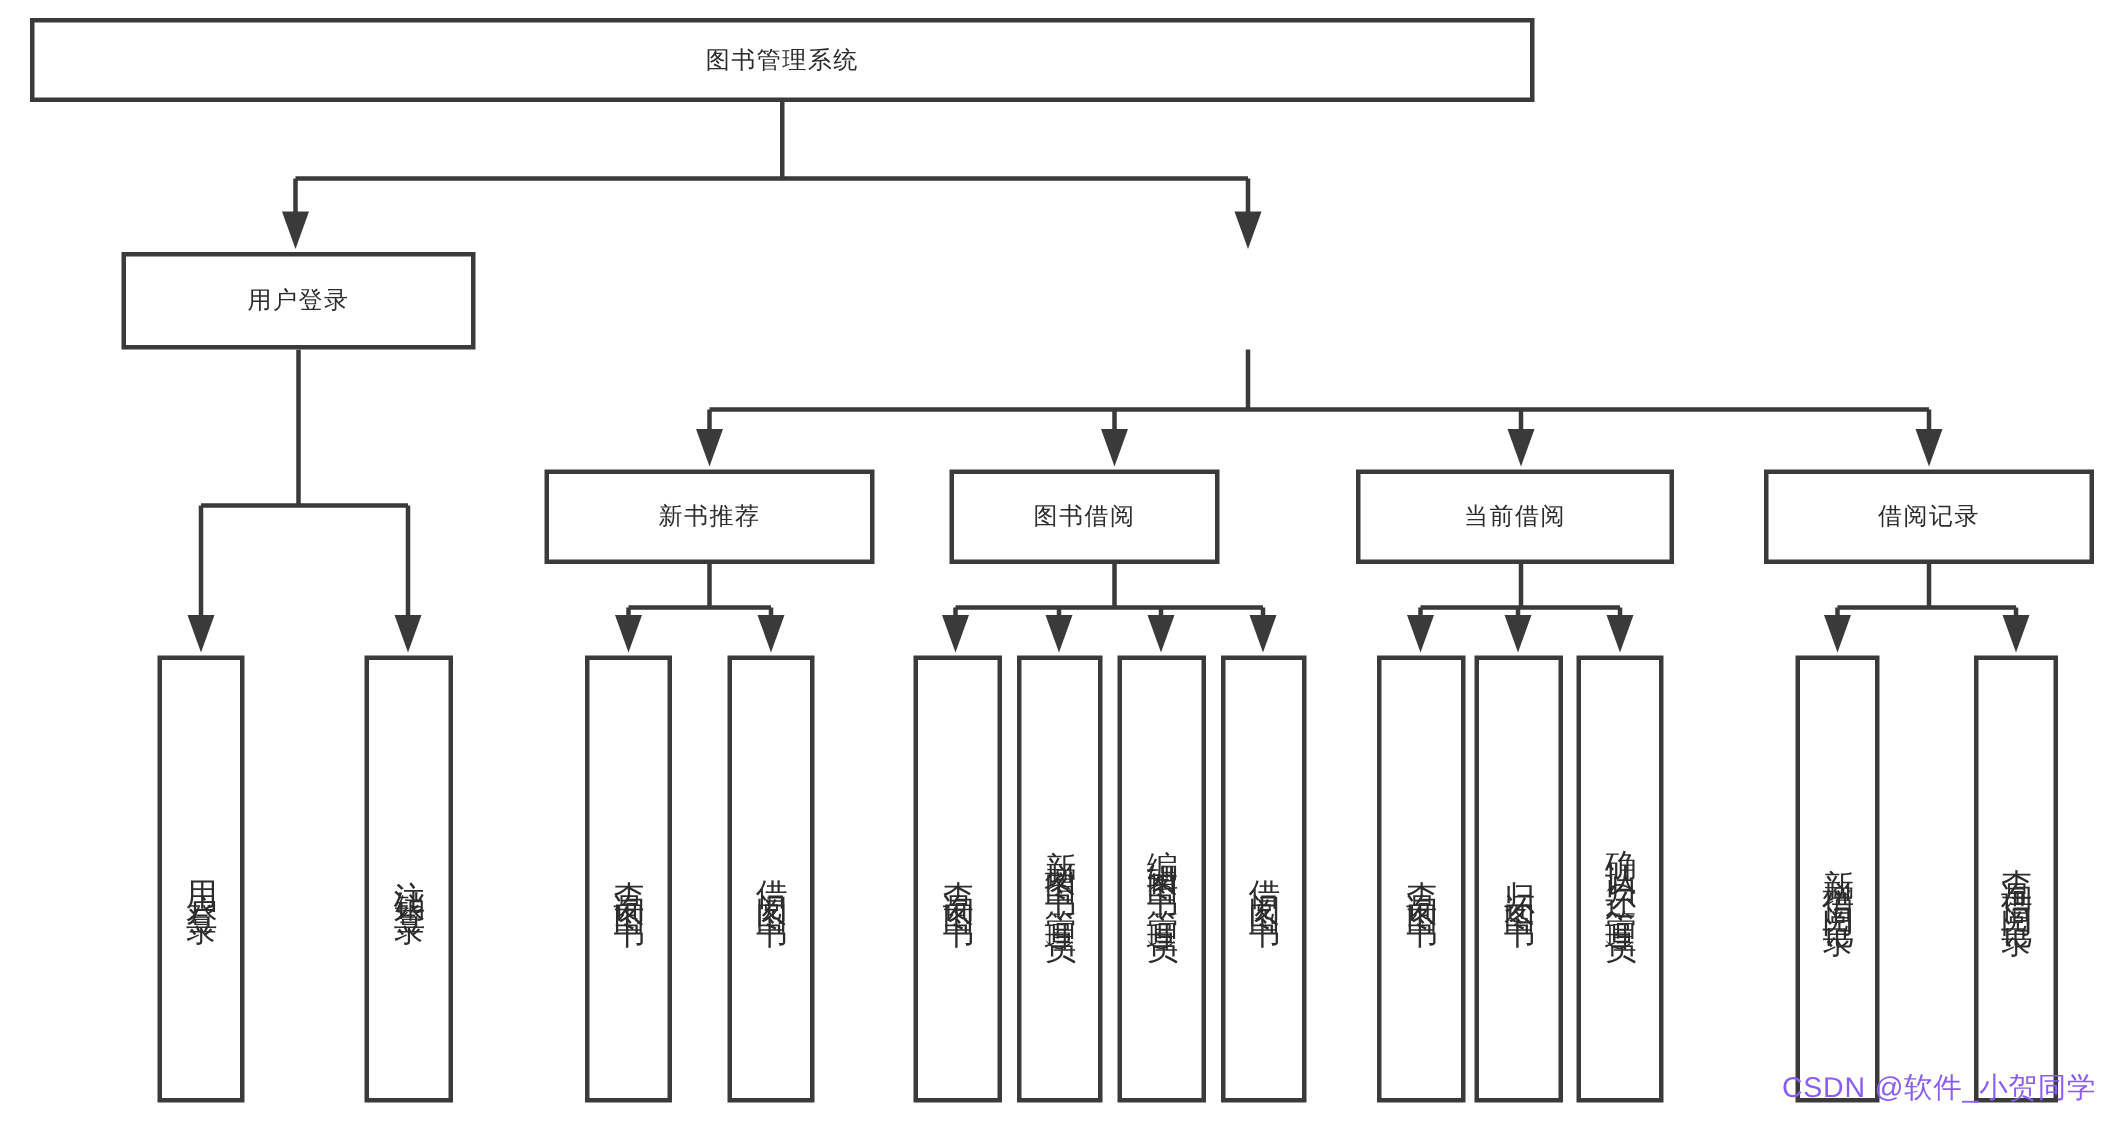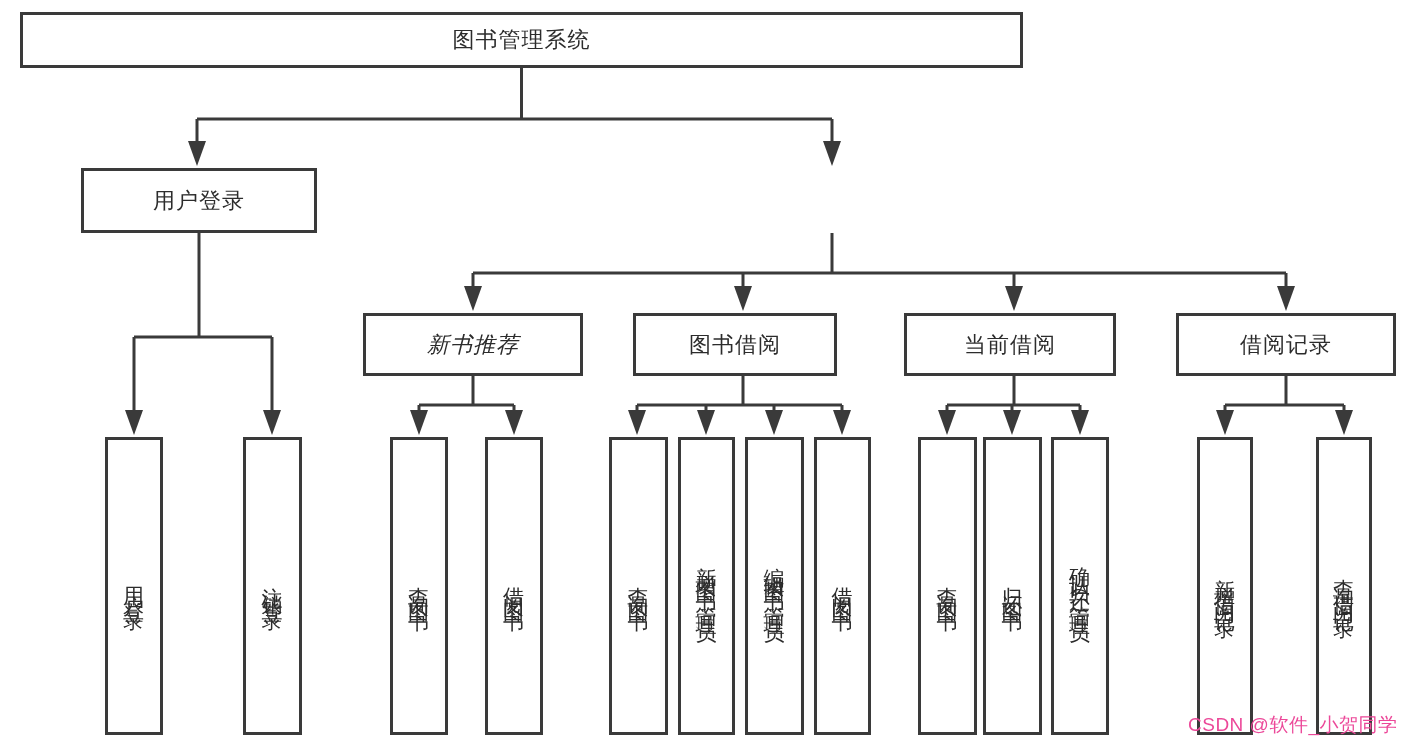--- a/index.html
+++ b/index.html
@@ -21,40 +21,40 @@
   .node {
     position: absolute;
     box-sizing: border-box;
     border: 3px solid #3a3a3a;
     background: #ffffff;
     display: flex;
     align-items: center;
     justify-content: center;
   }
   .hnode {
-    font-size: 22px;
+    font-size: 16px;
     letter-spacing: 1px;
     white-space: nowrap;
   }
   .vnode .vtext {
     writing-mode: vertical-rl;
     text-orientation: mixed;
     font-size: 21px;
     letter-spacing: 8px;
     line-height: 1;
     white-space: nowrap;
   }
   
   #box-root        { left: 20px;   top: 12px;  width: 1003px; height: 56px; }
   
   #box-user-login  { left: 81px;   top: 168px; width: 236px;  height: 65px; }
   #box-book-mgmt   { left: 714px;  top: 168px; width: 236px;  height: 65px; }
   
-  #box-new-book    { left: 363px;  top: 313px; width: 220px;  height: 63px; font-style: italic; }
-  #box-borrow      { left: 633px;  top: 313px; width: 204px;  height: 63px; }
+  #box-new-book    { left: 363px;  top: 313px; width: 220px;  height: 63px; }
+  #box-borrow      { left: 633px;  top: 313px; width: 180px;  height: 63px; }
   #box-current     { left: 904px;  top: 313px; width: 212px;  height: 63px; }
   #box-record      { left: 1176px; top: 313px; width: 220px;  height: 63px; }
   
   .vnode { top: 437px; height: 298px; }
   #box-ul-login    { left: 105px;  width: 58px; }
   #box-ul-logout   { left: 243px;  width: 59px; }
   #box-nb-query    { left: 390px;  width: 58px; }
   #box-nb-borrow   { left: 485px;  width: 58px; }
   #box-bb-query    { left: 609px;  width: 59px; }
   #box-bb-add      { left: 678px;  width: 57px; }
@@ -63,21 +63,21 @@
   #box-cb-query    { left: 918px;  width: 59px; }
   #box-cb-return   { left: 983px;  width: 59px; }
   #box-cb-confirm  { left: 1051px; width: 58px; }
   #box-br-add      { left: 1197px; width: 56px; }
   #box-br-query    { left: 1316px; width: 56px; }
   #watermark {
     position: absolute;
     left: 1188px;
     top: 712px;
     font-size: 19px;
-    color: #ec4899;
+    color: #8b5cf6;
     white-space: nowrap;
     letter-spacing: 0.5px;
   }
 </style>
 </head>
 <body>
 
 <div id="stage">
 
   <svg id="connectors" viewBox="0 0 1405 747" xmlns="http://www.w3.org/2000/svg">

